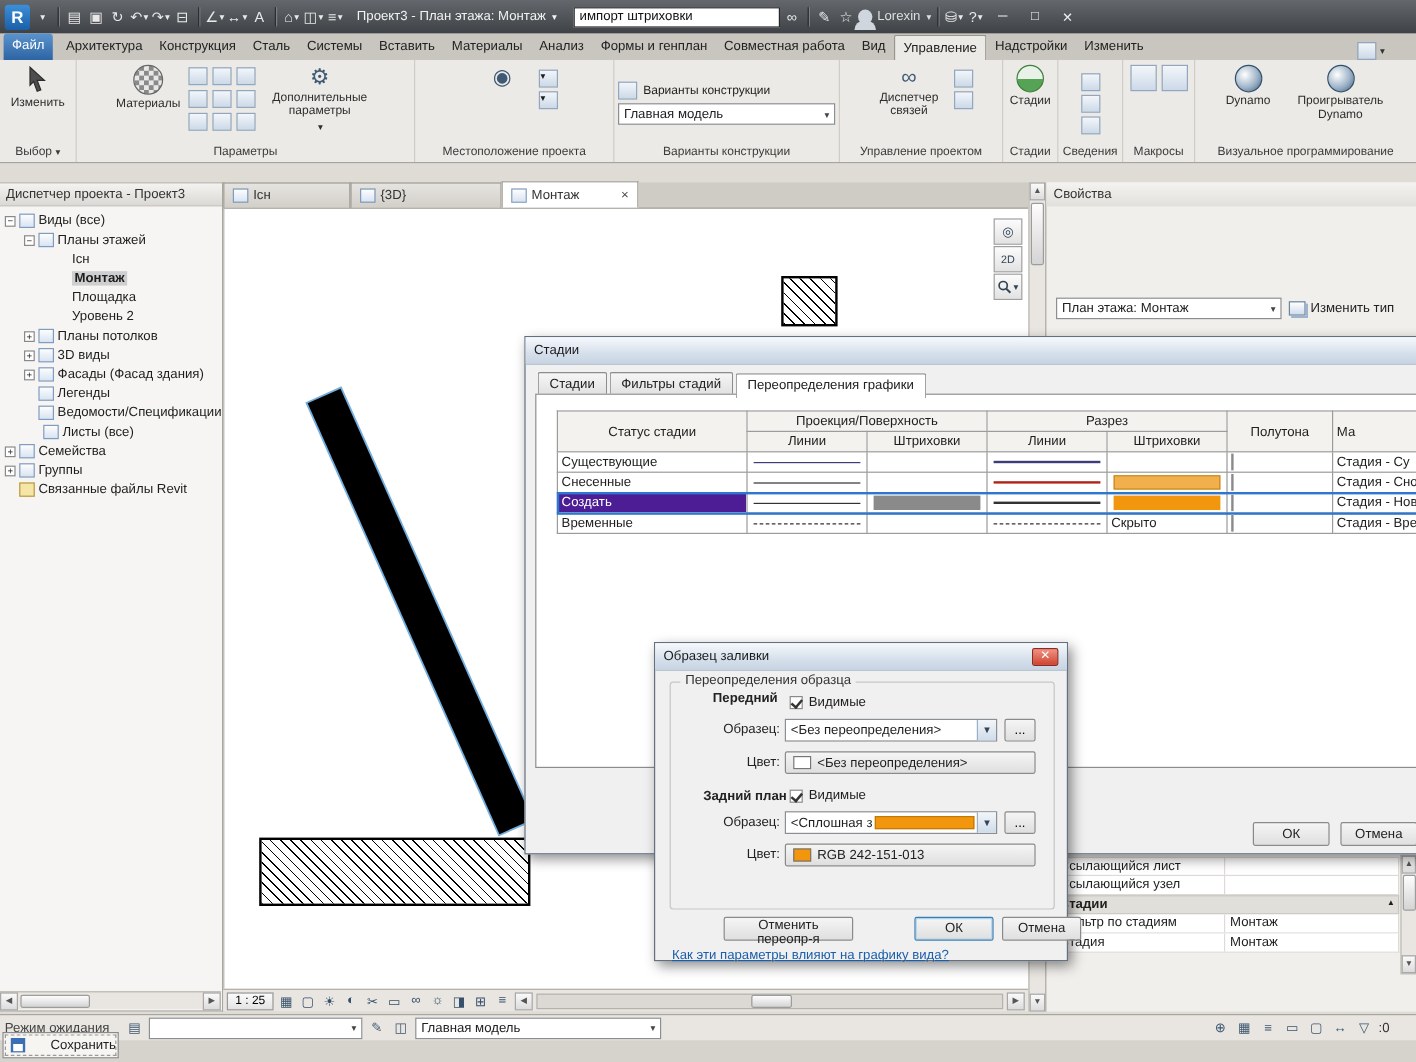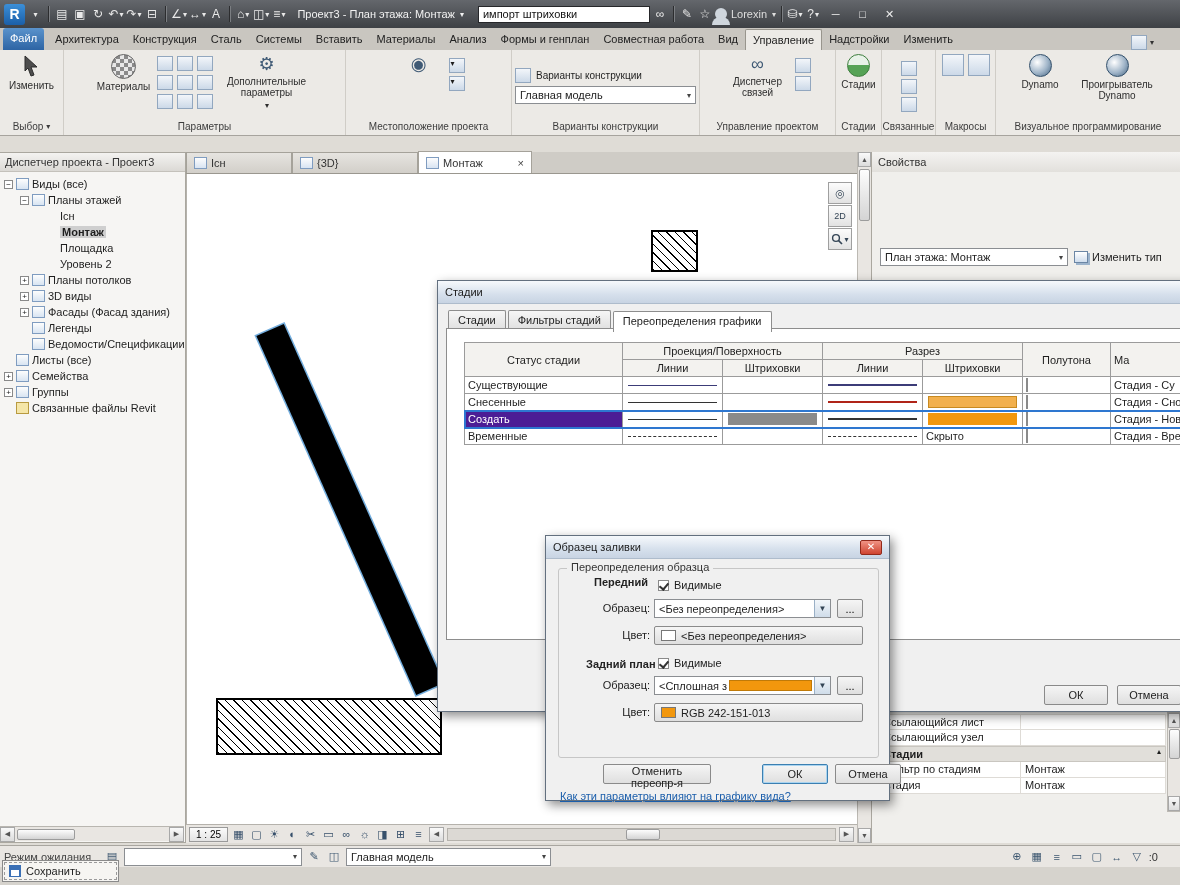--- a/index.html
+++ b/index.html
@@ -115,21 +115,21 @@
 .rt{width:64px;text-align:right;}
 .fcombo{position:absolute;height:19px;background:#fff;border:1px solid #8b8e92;display:flex;align-items:center;font-size:11px;padding:0 0 0 4px;}
 .fcombo .arrowbox{margin-left:auto;width:16px;height:17px;background:linear-gradient(#f2f6fa,#cfdce9);border-left:1px solid #9ab0c6;display:flex;align-items:center;justify-content:center;font-size:8px;color:#345;flex:none;}
 .cbtn{position:absolute;height:19px;border:1px solid #8a8a8a;border-radius:2px;background:linear-gradient(#f5f5f5,#dfdfdf);display:flex;align-items:center;gap:5px;font-size:11px;padding:0 6px;}
 .chip{width:15px;height:11px;border:1px solid #777;background:#fff;flex:none;}
 .cbrow{position:absolute;display:flex;align-items:center;gap:5px;font-size:11px;}
 
 .statusbar{position:absolute;left:0;top:845px;width:1180px;height:22px;background:#e9e6e2;border-top:1px solid #a9a6a0;display:flex;align-items:center;gap:4px;padding:0 4px;font-size:11px;color:#333;}
 .sbi{width:16px;height:16px;display:flex;align-items:center;justify-content:center;font-size:11px;color:#3c566f;}
 .bottomstrip{position:absolute;left:0;top:867px;width:1180px;height:18px;background:#d6d3cd;}
-.savechip{position:absolute;left:2px;top:860px;width:117px;height:22px;background:#f6f5f2;border:1px solid #8a8a8a;outline:1px dashed #9a9a9a;outline-offset:-3px;display:flex;align-items:center;gap:5px;padding:0 6px;z-index:60;font-size:11px;}
+.savechip{position:absolute;left:2px;top:860px;width:97px;height:22px;background:#f6f5f2;border:1px solid #8a8a8a;outline:1px dashed #9a9a9a;outline-offset:-3px;display:flex;align-items:center;gap:21px;padding:0 6px;z-index:60;font-size:11px;}
 .floppy{width:12px;height:12px;background:#3a6fb5;position:relative;flex:none;}
 .floppy::after{content:"";position:absolute;left:2px;top:5px;width:8px;height:6px;background:#fff;}
 .status-text{width:96px;overflow:hidden;white-space:nowrap;color:#444;}
 </style>
 </head>
 <body>
 
 <div class="app">
 
   <div class="titlebar">
@@ -292,21 +292,21 @@
         </div>
     </div>
 
     <div class="panel" style="width:54px">
       <div class="panel-body" style="flex-direction:column;align-items:center;gap:3px;">
         <span class="sic"></span>
         <span class="sic"></span>
         <span class="sic"></span>
       </div>
       <div class="panel-label">
-          <span>Связанные</span>
+          <span>Сведения</span>
         </div>
     </div>
 
     <div class="panel" style="width:60px">
       <div class="panel-body">
         <span class="sic" style="width:22px;height:22px;"></span>
         <span class="sic" style="width:22px;height:22px;"></span>
       </div>
       <div class="panel-label">
           <span>Макросы</span>
@@ -377,21 +377,21 @@
       <div class="trow" style="padding-left:20px">
           <span class="exp"></span>
           <span class="tico"></span>
           <span class="tlabel">Легенды</span>
         </div>
       <div class="trow" style="padding-left:20px">
           <span class="exp"></span>
           <span class="tico"></span>
           <span class="tlabel">Ведомости/Спецификации (</span>
         </div>
-      <div class="trow" style="padding-left:4px">
+      <div class="trow" style="padding-left:24px">
           <span class="exp"></span>
           <span class="tico"></span>
           <span class="tlabel">Листы (все)</span>
         </div>
       <div class="trow" style="padding-left:4px">
           <span class="exp">+</span>
           <span class="tico"></span>
           <span class="tlabel">Семейства</span>
         </div>
       <div class="trow" style="padding-left:4px">

